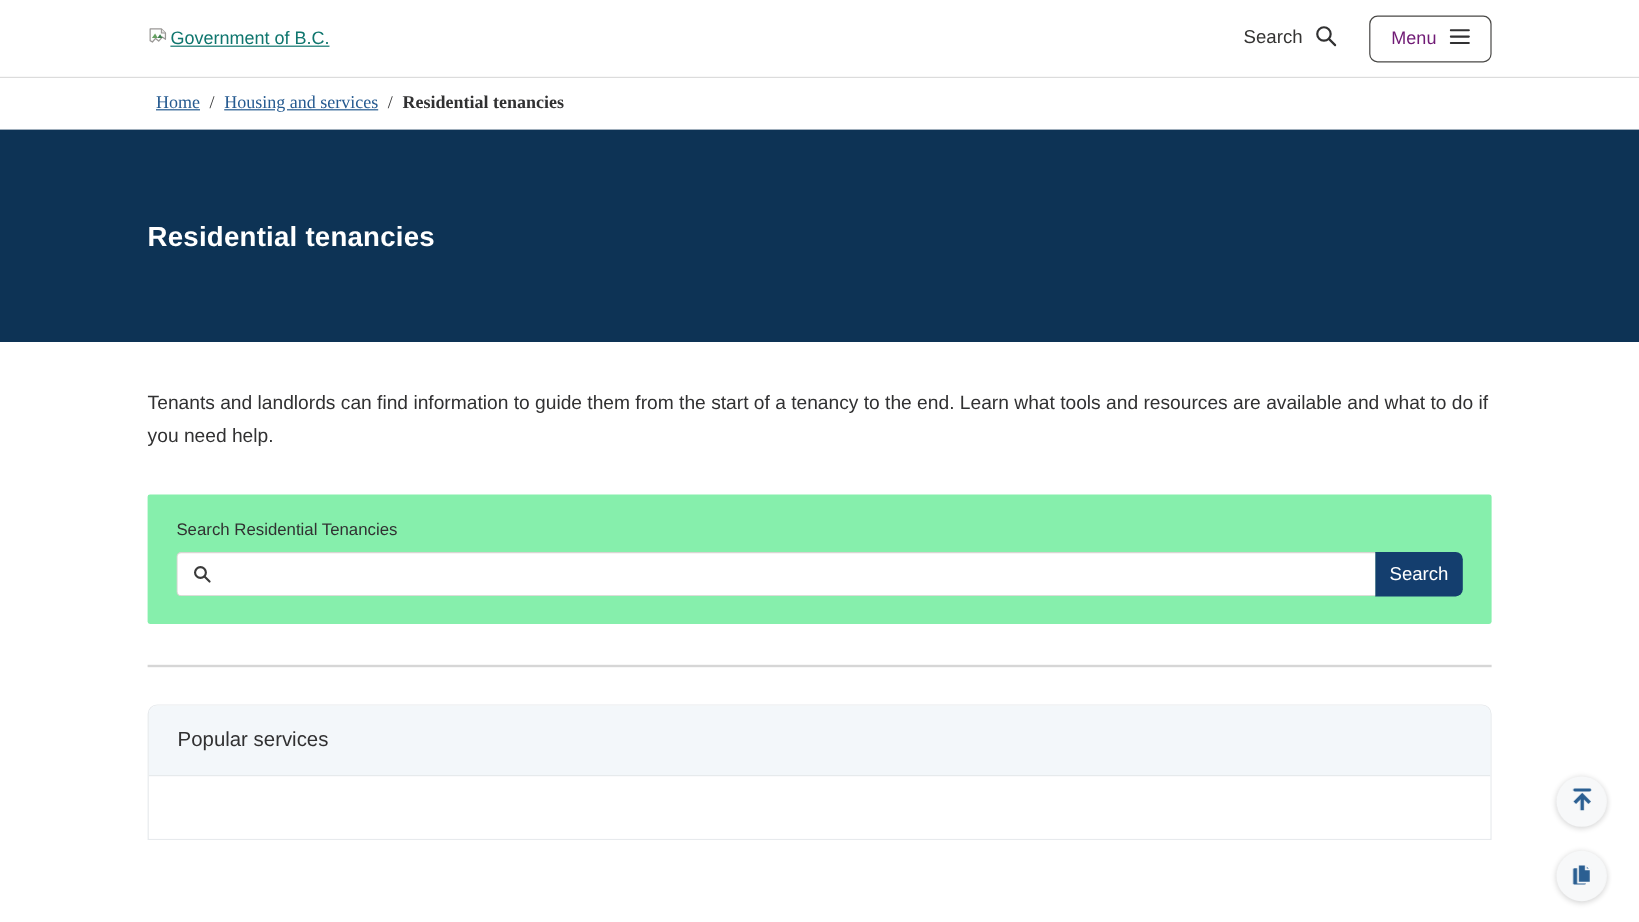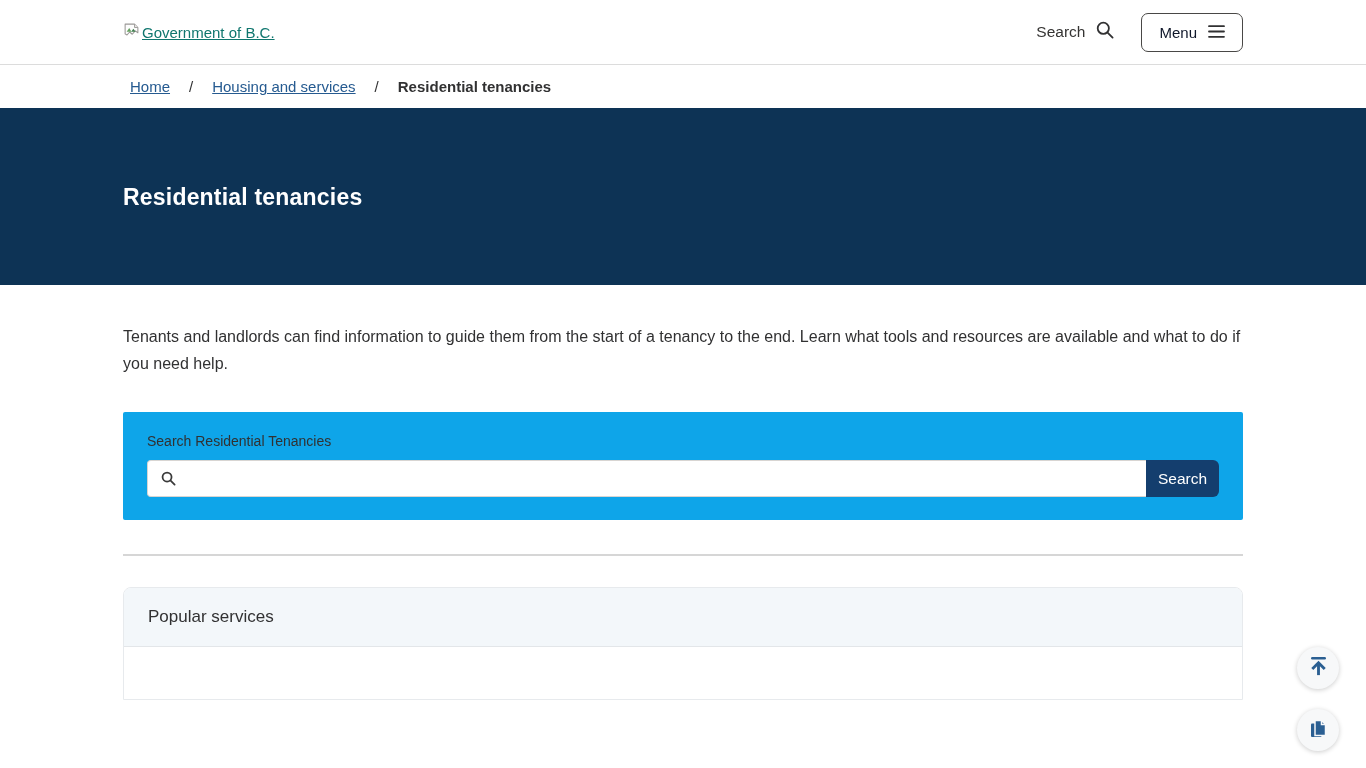--- a/index.html
+++ b/index.html
@@ -6,25 +6,25 @@
   html, body { width: 1366px; height: 768px; overflow: hidden; background: #fff; }
   body { font-family: "Liberation Sans", "DejaVu Sans", sans-serif; color: #313132; position: relative; }
   .container { width: 1120px; margin: 0 auto; }
 
   
   .site-header { height: 65px; border-bottom: 1px solid #dcdcdc; background: #fff; }
   .site-header .container { height: 100%; display: flex; align-items: center; justify-content: space-between; }
   .logo-link { display: inline-flex; align-items: center; gap: 2px; color: #0f766e; text-decoration: underline; font-size: 15px; cursor: pointer; }
   .header-actions { display: flex; align-items: center; gap: 26px; }
   .header-search { display: inline-flex; align-items: center; gap: 10px; font-size: 15.5px; color: #353433; cursor: pointer; background: none; border: none; font-family: inherit; }
-  .menu-button { display: inline-flex; align-items: center; gap: 11px; font-size: 15px; color: #0f172a; background: #fff; border: 1px solid #494razor6; border: 1px solid #494846; border-radius: 7px; padding: 10px 17px; cursor: pointer; font-family: inherit; }
+  .menu-button { display: inline-flex; align-items: center; gap: 11px; font-size: 15px; color: #701a75; background: #fff; border: 1px solid #494razor6; border: 1px solid #494846; border-radius: 7px; padding: 10px 17px; cursor: pointer; font-family: inherit; }
 
   
   .breadcrumb { height: 43px; display: flex; align-items: center; }
-  .breadcrumb .container { display: flex; align-items: center; gap: 19px; font-size: 15px; padding-left: 7px; }
+  .breadcrumb .container { display: flex; align-items: center; gap: 8px; font-size: 15px; padding-left: 7px; font-family: Liberation Serif, serif; }
   .crumb-link { color: #255a90; text-decoration: underline; cursor: pointer; }
   .crumb-sep { color: #313132; }
   .crumb-current { font-weight: bold; color: #313132; }
 
   
   .hero { height: 177px; background: #0d3355; }
   .hero .container { padding-top: 76px; }
   .hero h1 { color: #ffffff; font-size: 23px; font-weight: bold; letter-spacing: 0.2px; }
 
   
@@ -32,21 +32,21 @@
   .alert-alt { color: #36618e; margin-right: 3px; }
   .alert-info a { color: #255a90; text-decoration: underline; cursor: pointer; }
   .broken-img { flex: none; display: inline-block; vertical-align: -2px; }
 
   
   .intro-paragraph { margin-top: 38px; font-size: 16px; line-height: 27px; max-width: 1120px; }
   .language-row { margin-top: 16px; font-size: 15.5px; display: flex; gap: 7px; align-items: center; }
   .language-row a { color: #255a90; text-decoration: underline; cursor: pointer; }
 
   
-  .search-panel { margin-top: 35px; background: #0ea5e9; padding: 21px 24px 23px 24px; border-radius: 2px; }
+  .search-panel { margin-top: 35px; background: #86efac; padding: 21px 24px 23px 24px; border-radius: 2px; }
   .search-panel-label { font-size: 14px; color: #313132; display: block; margin-bottom: 11px; }
   .search-row { display: flex; }
   .search-input-wrap { position: relative; flex: 1; }
   .search-input-wrap .input-magnifier { position: absolute; left: 13px; top: 10px; }
   .search-input { width: 100%; height: 37px; border: 1px solid #d8d5d2; border-right: none; border-radius: 4px 0 0 4px; padding: 0 10px 0 40px; font-size: 15px; font-family: inherit; background: #fff; outline: none; }
   .search-submit { width: 73px; height: 37px; background: #143e6e; color: #fff; border: none; border-radius: 0 6px 6px 0; font-size: 15.5px; font-family: inherit; cursor: pointer; }
 
   
   .section-divider { margin-top: 34px; border: none; border-top: 2px solid #d6d6d6; }
 

